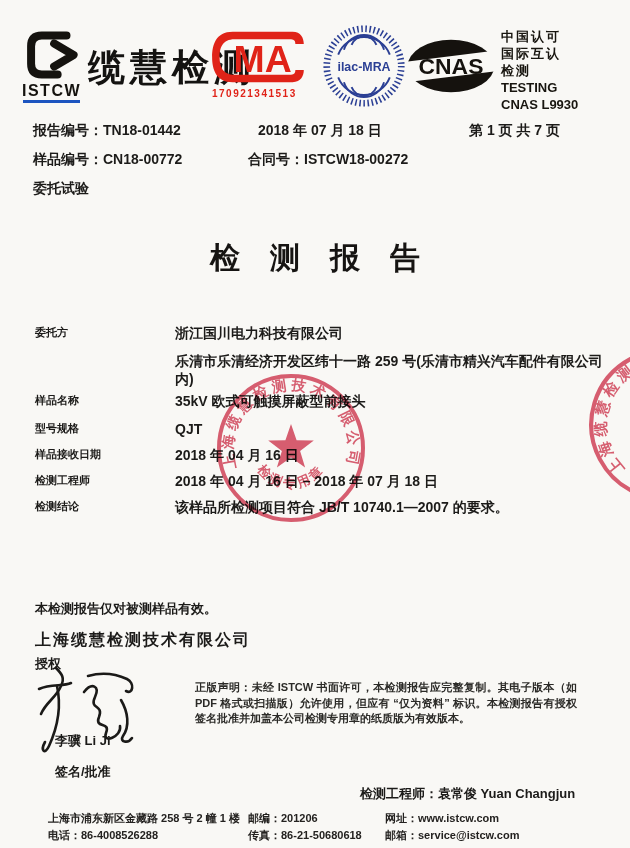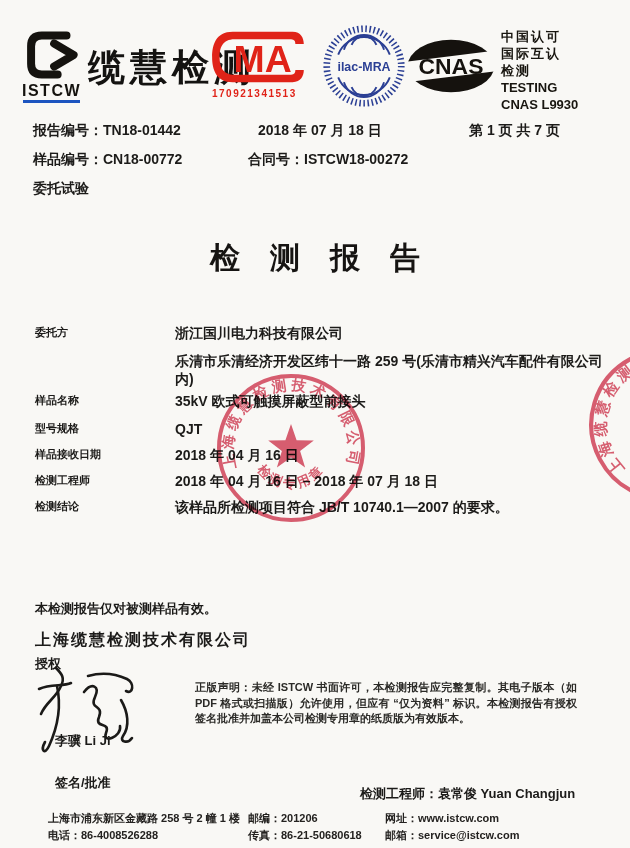--- a/index.html
+++ b/index.html
@@ -168,21 +168,21 @@
         <path d="M 52 30 C 60 20 68 24 63 35 C 57 48 72 42 67 55 C 62 67 79 59 74 71 C 70 82 90 75 88 64"></path>
         <path d="M 56 14 C 70 10 84 12 95 17 C 103 21 101 33 94 29"></path>
         <path d="M 89 38 C 96 50 98 64 91 74 C 87 80 96 82 100 76"></path>
       </g>
     </svg>
   </div>
 
   <div class="abs copyright" style="left:195px;top:680px;width:382px;">正版声明：未经 ISTCW 书面许可，本检测报告应完整复制。其电子版本（如 PDF 格式或扫描版）允许使用，但应有 “仅为资料” 标识。本检测报告有授权签名批准并加盖本公司检测专用章的纸质版为有效版本。</div>
 
   <div class="abs stmt" style="left:55px;top:732px;">李骥 Li Ji</div>
-  <div class="abs stmt" style="left:55px;top:763px;margin-top:11px;">签名/批准</div>
+  <div class="abs stmt" style="left:55px;top:763px;">签名/批准</div>
 
   <div class="abs stmt" style="left:360px;top:785px;">
     <span>检测工程师：</span><span>袁常俊 Yuan Changjun</span>
   </div>
 
   <div class="abs footer" style="left:48px;top:810px;">
     <div>上海市浦东新区金藏路 258 号 2 幢 1 楼</div>
     <div><span>电话：</span><span>86-4008526288</span></div>
   </div>
   <div class="abs footer" style="left:248px;top:810px;">

